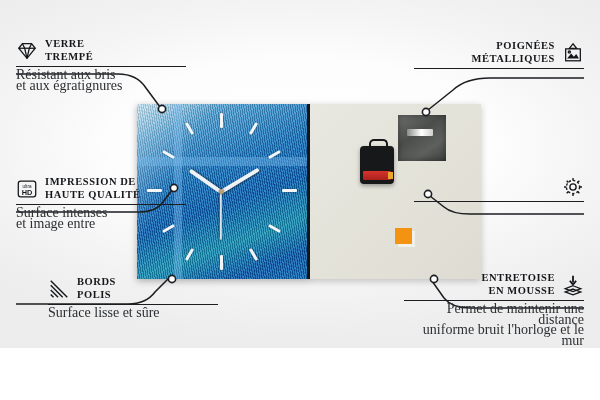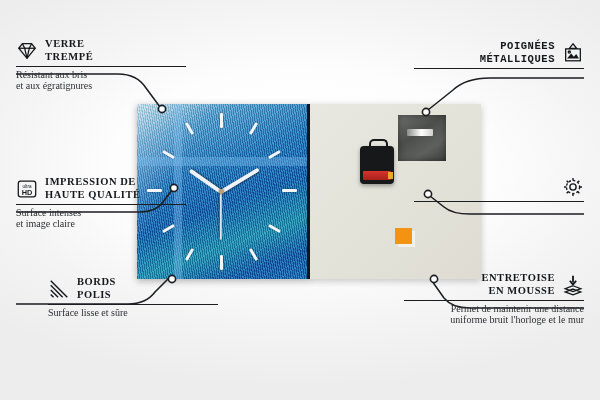--- a/index.html
+++ b/index.html
@@ -2,21 +2,21 @@
 <html><head>
 <meta charset="utf-8">
 <style>
   html,body{margin:0;padding:0;}
   body{
     width:600px;height:400px;overflow:hidden;
     font-family:"Liberation Serif", serif;
     background:#ffffff;
   }
   .stage{
-    position:relative;width:600px;height:400px;
+    position:relative;width:600px;height:348px;
     background:
       radial-gradient(ellipse 70% 55% at 50% 42%, #ffffff 0%, #fdfdfd 45%, #f4f4f4 72%, #ededed 100%);
   }
 
   
   .product{
     position:absolute;left:137px;top:104px;width:344px;height:175px;
   }
   .panel-front{
     position:absolute;left:0;top:0;width:170px;height:175px;
@@ -77,21 +77,21 @@
   }
 
   
   .callout{position:absolute;width:170px;}
   .callout .head{display:flex;align-items:center;gap:7px;}
   .callout .title{
     font-weight:bold;font-size:10.5px;letter-spacing:.55px;color:#15171a;
     line-height:12.5px;text-transform:uppercase;
   }
   .callout .rule{height:1.3px;background:#1b1d20;margin:3px 0 3px;}
-  .callout .desc{font-size:10px;line-height:10.4px;color:#2c2f33;}
+  .callout .desc{font-size:14px;line-height:10.4px;color:#2c2f33;}
   .left-c{text-align:left;}
   .left-c .head{justify-content:flex-start;}
   .right-c{text-align:right;}
   .right-c .head{justify-content:flex-end;}
   .ico{width:22px;height:22px;flex:0 0 22px;}
   .ico svg{display:block;width:22px;height:22px;}
 
   .lines{position:absolute;left:0;top:0;width:600px;height:400px;pointer-events:none;}
 </style>
 </head>
@@ -185,21 +185,21 @@
         </svg>
       </span>
       <div class="title">
         <div>IMPRESSION DE</div>
         <div>HAUTE QUALITÉ</div>
       </div>
     </div>
     <div class="rule"></div>
     <div class="desc">
       <div>Surface intenses</div>
-      <div>et image claire</div>
+      <div>et image entre</div>
     </div>
   </div>
 
   <div class="callout left-c" style="left:16px;top:276px;margin-left:32px;">
     <div class="head">
       <span class="ico">
         <svg viewBox="0 0 24 24" stroke="#15171a" stroke-width="1.5" fill="none">
           <path d="M3 3 L21 21"></path>
             <path d="M3 8 L16 21"></path>
             <path d="M3 13 L11 21"></path>
@@ -210,21 +210,21 @@
         <div>BORDS</div>
         <div>POLIS</div>
       </div>
     </div>
     <div class="rule"></div>
     <div class="desc">
       <div>Surface lisse et sûre</div>
     </div>
   </div>
 
-  <div class="callout right-c" style="left:414px;top:40px;font-family:Liberation Mono, monospace;">
+  <div class="callout right-c" style="left:414px;top:40px;">
     <div class="head">
       <div class="title">
         <div>POIGNÉES</div>
         <div>MÉTALLIQUES</div>
       </div>
       <span class="ico">
         <svg viewBox="0 0 24 24" fill="none" stroke="#15171a" stroke-width="1.4">
           <path d="M12 2 L8 7 H16 Z"></path>
           <rect x="4" y="7.5" width="16" height="13"></rect>
           <path d="M5.5 18 L10 12.5 L13 16 L15.5 13 L18.5 18 Z" fill="#15171a" stroke="none"></path>

